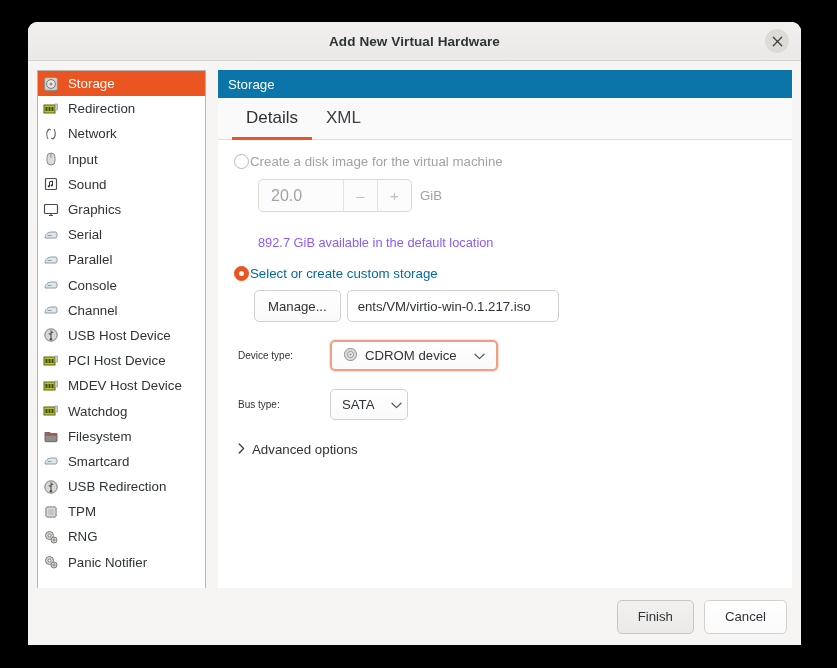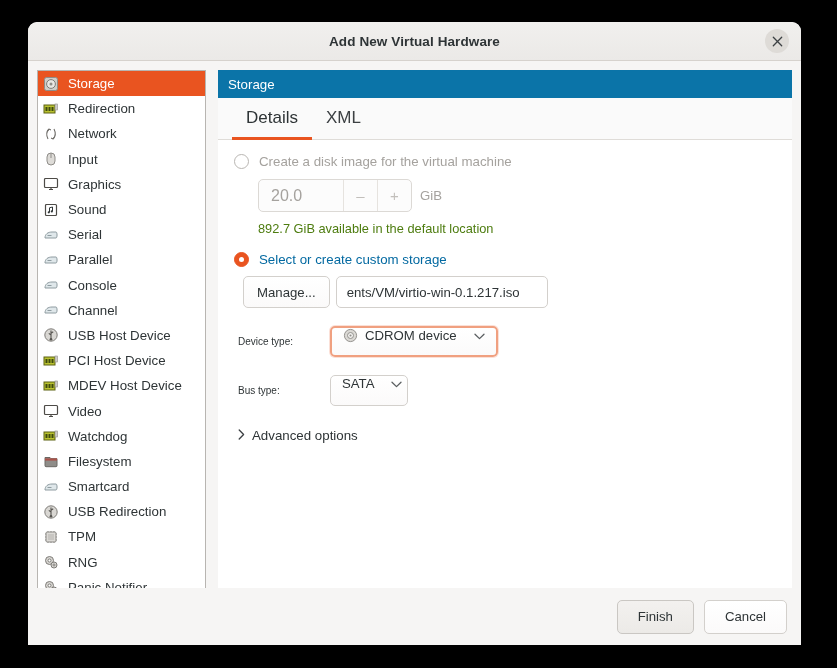--- a/index.html
+++ b/index.html
@@ -165,21 +165,21 @@
     padding: 14px 16px 0 16px;
     background: #ffffff;
     height: 452px;
     box-sizing: border-box;
   }
 
   
   .radio-row {
     display: flex;
     align-items: flex-start;
-    gap: 10px;
+    gap: 1px;
     margin-bottom: 0;
   }
   .radio {
     width: 15px;
     height: 15px;
     border-radius: 50%;
     border: 1.6px solid #b9b6b2;
     background: #fff;
     box-sizing: border-box;
     flex: 0 0 15px;
@@ -239,34 +239,34 @@
     font-size: 15px;
     color: #c2bfbb;
     cursor: pointer;
   }
   .unit-label {
     font-size: 13.2px;
     color: #a5a29e;
   }
   .avail-note {
     margin-left: 24px;
-    margin-top: 9px;
+    margin-top: 23px;
     font-size: 12.8px;
-    color: #4d7c0f;
+    color: #8b5cf6;
   }
 
   .radio-row.second { margin-top: 16px; }
 
   
   .path-row {
     display: flex;
     align-items: flex-start;
     gap: 6px;
     margin-top: 9px;
-    margin-left: 9px;
+    margin-left: 20px;
   }
   .btn {
     height: 32px;
     border: 1px solid #d3d0cc;
     border-radius: 5px;
     background: linear-gradient(#ffffff,#fbfafa);
     font-size: 13.2px;
     color: #2e3436;
     padding: 0 13px;
     display: flex;
@@ -304,20 +304,21 @@
     color: #2e3436;
     width: 92px;
     flex: 0 0 92px;
   }
   .select {
     height: 31px;
     border: 1px solid #d3d0cc;
     border-radius: 5px;
     background: linear-gradient(#ffffff,#fbfafa);
     display: flex;
+    align-items: center;
     gap: 7px;
     padding: 0 11px;
     font-size: 13.2px;
     color: #2e3436;
     box-sizing: border-box;
     cursor: pointer;
   }
   .select.focused {
     border: 2px solid #f0a080;
     box-shadow: 0 0 0 1px rgba(233,84,32,0.18);
@@ -431,37 +432,37 @@
                 <rect x="4" y="2" width="8" height="12" rx="4" fill="#dedcd8" stroke="#8f8d89"></rect>
                 <path d="M8 2 v5" stroke="#8f8d89"></path>
               </svg>
           </span>
           <span class="side-label">Input</span>
         </div>
 
         <div class="side-item">
           <span class="side-icon">
             <svg width="16" height="16" viewBox="0 0 16 16">
-                <rect x="1.5" y="2.5" width="13" height="9" rx="1" fill="#fff" stroke="#4d4b47" stroke-width="1.2"></rect>
-                <path d="M6 13.5 h4 M8 11.5 v2" stroke="#4d4b47" stroke-width="1.2"></path>
-              </svg>
-          </span>
-          <span class="side-label">Graphics</span>
-        </div>
-
-        <div class="side-item">
-          <span class="side-icon">
-            <svg width="16" height="16" viewBox="0 0 16 16">
                 <rect x="2.5" y="2.5" width="11" height="11" rx="1" fill="#fff" stroke="#4d4b47" stroke-width="1.2"></rect>
                 <path d="M9.5 5 v4.2 M9.5 5 l-3 .8 v4.2" stroke="#2e3436" stroke-width="1" fill="none"></path>
                 <circle cx="5.8" cy="10.3" r="1.1" fill="#2e3436"></circle>
                 <circle cx="8.8" cy="9.4" r="1.1" fill="#2e3436"></circle>
               </svg>
           </span>
           <span class="side-label">Sound</span>
+        </div>
+
+        <div class="side-item">
+          <span class="side-icon">
+            <svg width="16" height="16" viewBox="0 0 16 16">
+                <rect x="1.5" y="2.5" width="13" height="9" rx="1" fill="#fff" stroke="#4d4b47" stroke-width="1.2"></rect>
+                <path d="M6 13.5 h4 M8 11.5 v2" stroke="#4d4b47" stroke-width="1.2"></path>
+              </svg>
+          </span>
+          <span class="side-label">Graphics</span>
         </div>
 
         <div class="side-item">
           <span class="side-icon">
             <svg width="16" height="16" viewBox="0 0 16 16">
                 <path d="M2 11 C2 7 5 5 9 5 l4 0 c1.4 0 1.4 6 0 6 z" fill="#dfe7ea" stroke="#8f9ca1"></path>
                 <path d="M4.5 8.5 h4" stroke="#8f9ca1"></path>
               </svg>
           </span>
           <span class="side-label">Serial</span>
@@ -527,29 +528,20 @@
                 <rect x="1" y="4" width="11" height="8" fill="#b9c22f" stroke="#5d6214"></rect>
                 <rect x="2.5" y="6" width="2" height="4" fill="#3f4a0e"></rect>
                 <rect x="5.5" y="6" width="2" height="4" fill="#3f4a0e"></rect>
                 <rect x="8.5" y="6" width="2" height="4" fill="#3f4a0e"></rect>
                 <rect x="12" y="3" width="2.5" height="6" fill="#cfcdc9" stroke="#8f8d89" stroke-width="0.6"></rect>
               </svg>
           </span>
           <span class="side-label">MDEV Host Device</span>
         </div>
 
-        <div class="side-item">
-          <span class="side-icon">
-            <svg width="16" height="16" viewBox="0 0 16 16">
-                <rect x="1.5" y="2.5" width="13" height="9" rx="1" fill="#fff" stroke="#4d4b47" stroke-width="1.2"></rect>
-                <path d="M6 13.5 h4 M8 11.5 v2" stroke="#4d4b47" stroke-width="1.2"></path>
-              </svg>
-          </span>
-          <span class="side-label">Video</span>
-        </div>
 
         <div class="side-item">
           <span class="side-icon">
             <svg width="16" height="16" viewBox="0 0 16 16">
                 <rect x="1" y="4" width="11" height="8" fill="#b9c22f" stroke="#5d6214"></rect>
                 <rect x="2.5" y="6" width="2" height="4" fill="#3f4a0e"></rect>
                 <rect x="5.5" y="6" width="2" height="4" fill="#3f4a0e"></rect>
                 <rect x="8.5" y="6" width="2" height="4" fill="#3f4a0e"></rect>
                 <rect x="12" y="3" width="2.5" height="6" fill="#cfcdc9" stroke="#8f8d89" stroke-width="0.6"></rect>
               </svg>

